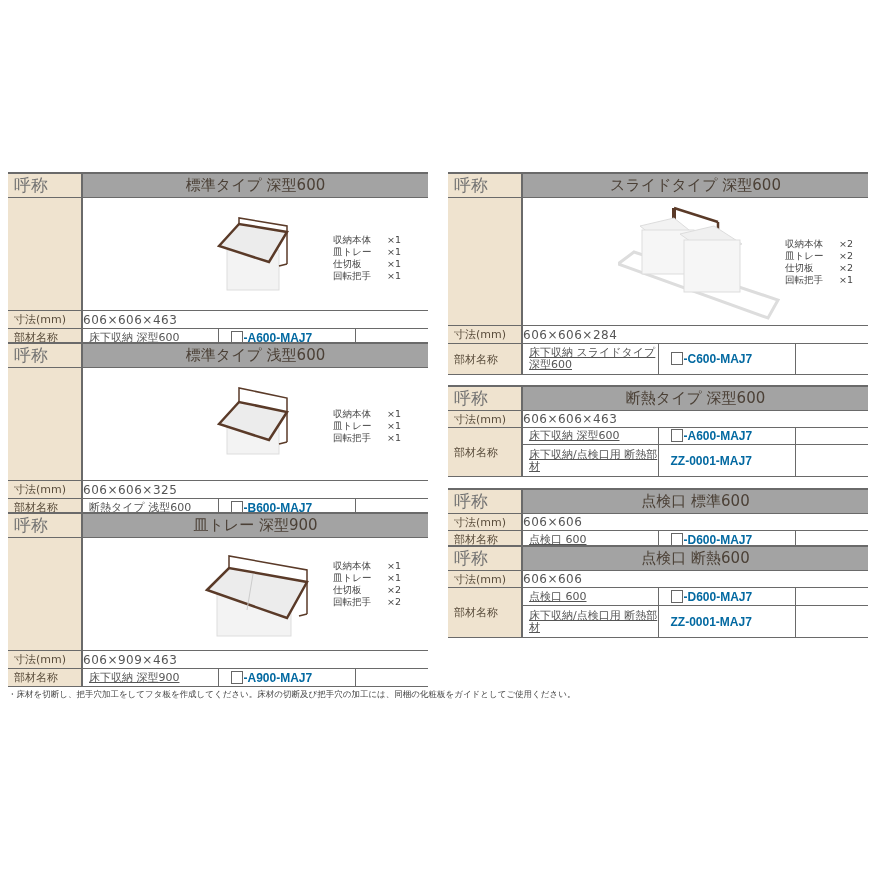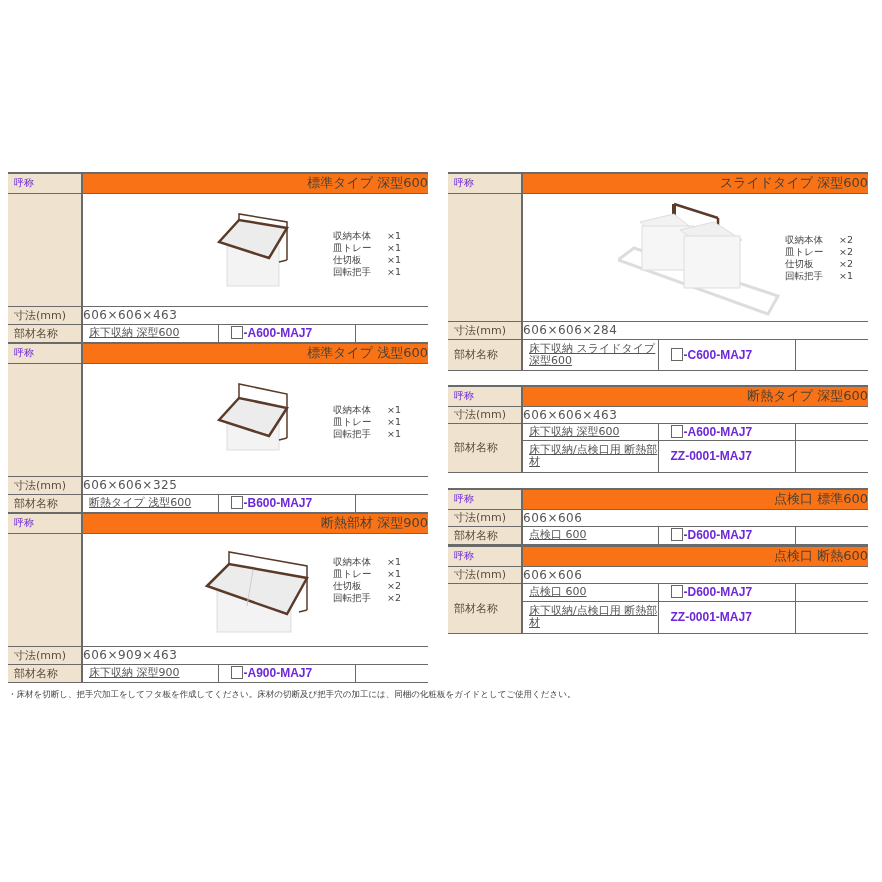--- a/index.html
+++ b/index.html
@@ -2,26 +2,26 @@
 <html><head>
 <meta charset="utf-8">
 <style>
   html, body { margin:0; padding:0; background:#ffffff; }
   body { width:882px; height:882px; position:relative; overflow:hidden;
          font-family:"DejaVu Sans", sans-serif; color:#555; }
   .tbl { position:absolute; border-collapse:collapse; table-layout:fixed; }
   .tbl td { padding:0; border-bottom:1px solid #6a6a6a; vertical-align:middle; overflow:hidden; white-space:nowrap; }
   .tbl tr:first-child td { border-top:2px solid #6a6a6a; }
   .lbl { background:#efe3cf; color:#5a4d3c; border-right:2px solid #6a6a6a; padding-left:6px !important; font-size:11px; }
-  .lbl.big { font-size:10px; color:#6d28d9;margin-top:8px; }
-  .hdr { background:#f97316; text-align:right; font-size:13px; color:#4b4036; }
+  .lbl.big { font-size:17px; color:#737373;margin-top:8px; }
+  .hdr { background:#a3a3a3; text-align:center; font-size:15px; color:#4b4036; }
   .imgcell { background:#fff; position:relative; }
   .dim { font-size:12px; color:#555; letter-spacing:0.5px; }
   .name { font-size:11px; color:#555; padding-left:6px !important; border-right:1px solid #6a6a6a; line-height:12px; white-space:normal !important;text-decoration:underline; }
-  .code { font-size:12px; font-weight:bold; color:#6d28d9; padding-left:12px !important; border-right:1px solid #6a6a6a; font-family:"Liberation Sans", sans-serif; }
+  .code { font-size:12px; font-weight:bold; color:#0369a1; padding-left:12px !important; border-right:1px solid #6a6a6a; font-family:"Liberation Sans", sans-serif; }
   .code .box { display:inline-block; width:10px; height:11px; border:1px solid #666; vertical-align:-2px; margin-right:1px; }
   .empty { }
   .parts { position:absolute; font-size:9.5px; color:#444; line-height:12px; }
   .parts .row { display:flex; }
   .parts .pn { width:54px; }
   .parts .pq { }
   .note { position:absolute; left:8px; top:689px; font-size:8.5px; color:#444; white-space:nowrap; }
   .pic { position:absolute; }
 </style>
 </head>
@@ -136,21 +136,21 @@
 <table class="tbl" style="left:8px; top:512px; width:420px;">
   <colgroup>
       <col style="width:74px">
       <col style="width:136px">
       <col style="width:137px">
       <col style="width:73px">
     </colgroup>
   <tbody>
       <tr style="height:20px">
     <td class="lbl big">呼称</td>
-    <td class="hdr" colspan="3">断熱部材 深型900</td>
+    <td class="hdr" colspan="3">皿トレー 深型900</td>
   </tr>
   <tr style="height:113px">
     <td class="lbl"></td>
     <td class="imgcell" colspan="3">
       <svg class="pic" style="left:120px; top:14px;" width="110" height="92" viewBox="0 0 110 92">
         <rect x="14" y="40" width="74" height="44" fill="#f3f3f3" stroke="#ddd"></rect>
         <polygon points="4,38 26,16 104,30 84,66" fill="#ececec" stroke="#5a3a28" stroke-width="2.5"></polygon>
         <line x1="50" y1="22" x2="44" y2="58" stroke="#ccc" stroke-width="1"></line>
         <polyline points="26,16 26,4 104,18 104,30" fill="none" stroke="#5a3a28" stroke-width="1.5"></polyline>
         <line x1="104" y1="30" x2="104" y2="62" stroke="#5a3a28" stroke-width="1.5"></line>

